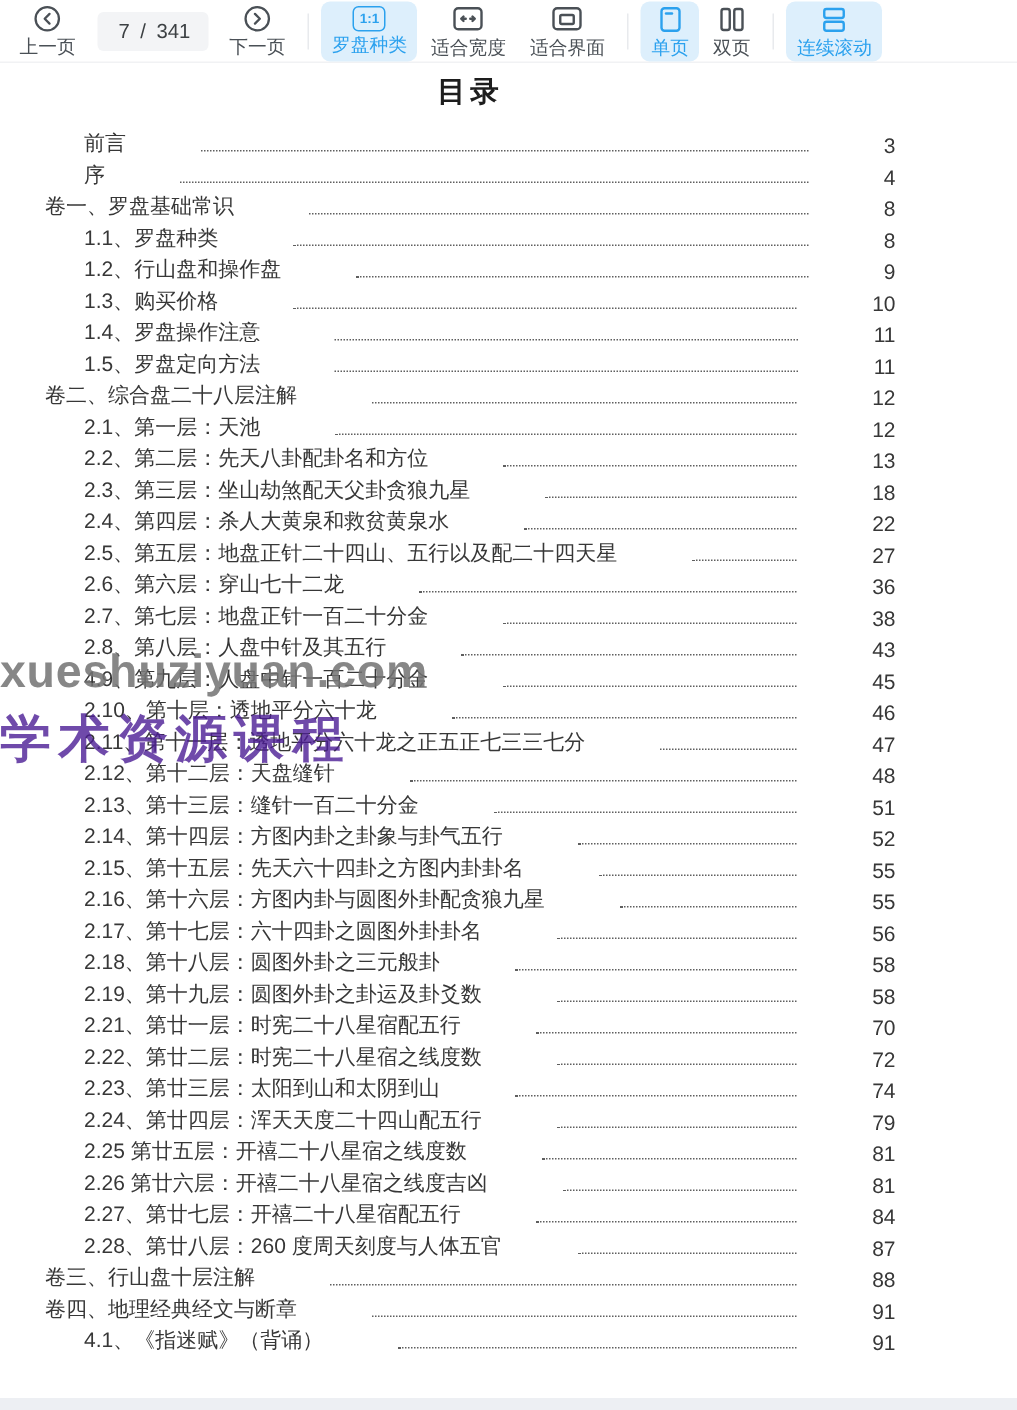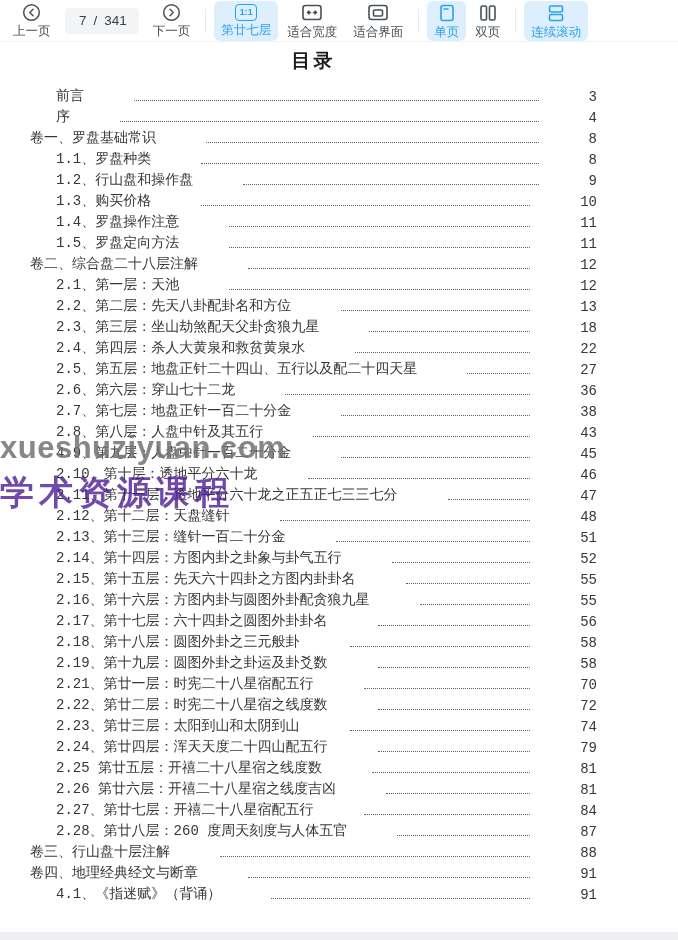--- a/index.html
+++ b/index.html
@@ -44,21 +44,21 @@
   }
   .tb-btn.active .onetoone { border-color:#2ba1ee; color:#2ba1ee; }
 
   
   .page {
     position:absolute; top:42px; left:0; width:678px; height:890px;
     background:#ffffff;
   }
   .doc {
     position:absolute; top:0; left:30px; width:567px;
-    font-family:Liberation Mono, monospace;
+    font-family:Liberation Sans, sans-serif;
     color:#373737;
   }
   .doc-title {
     text-align:center; font-size:19px; font-weight:bold;
     letter-spacing:3px; padding:6px 0 10px 0; color:#1d1d1d;
   }
   .toc-row {
     display:flex; align-items:flex-end;
     height:21px; font-size:14px; white-space:nowrap;gap:48px;
   }
@@ -119,21 +119,21 @@
     </span>
     <span>下一页</span>
   </div>
 
   <div class="tb-sep"></div>
 
   <div class="tb-btn active">
     <span class="ico">
       <span class="onetoone">1:1</span>
     </span>
-    <span>第廿七层</span>
+    <span>罗盘种类</span>
   </div>
 
   <div class="tb-btn">
     <span class="ico">
       <svg width="24" height="20" viewBox="0 0 24 20">
           <rect class="stroke" x="3" y="2.5" width="18" height="14" rx="2.5"></rect>
           <path class="stroke" d="M7.5,9.5 L10.5,9.5 M7.5,9.5 L9,8 M7.5,9.5 L9,11 M16.5,9.5 L13.5,9.5 M16.5,9.5 L15,8 M16.5,9.5 L15,11"></path>
         </svg>
     </span>
     <span>适合宽度</span>

